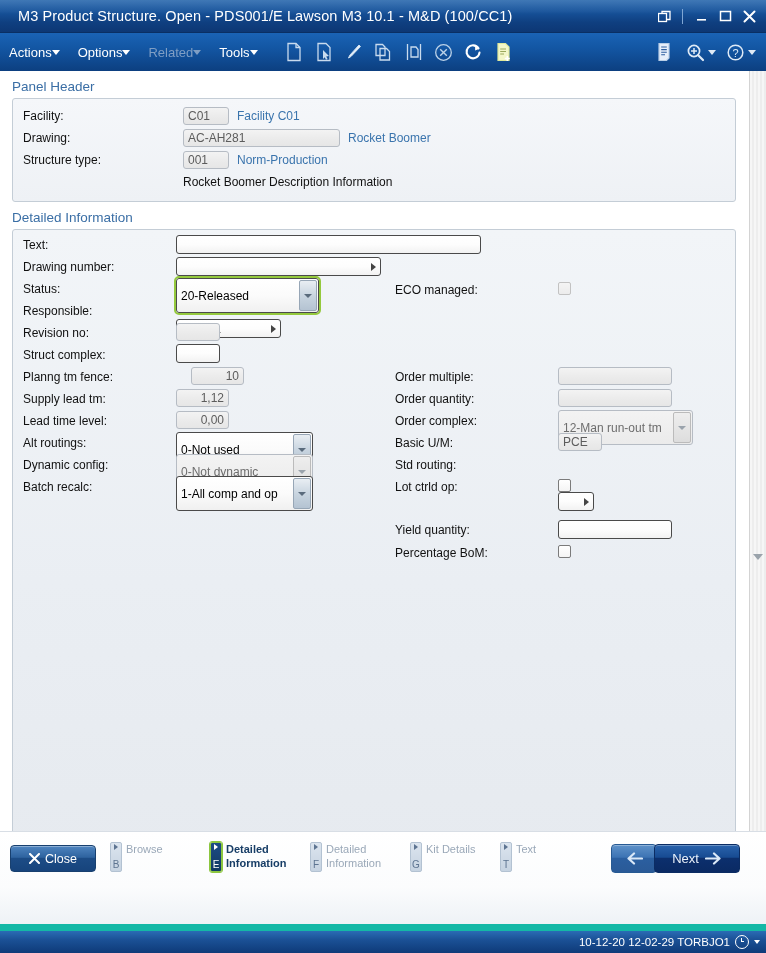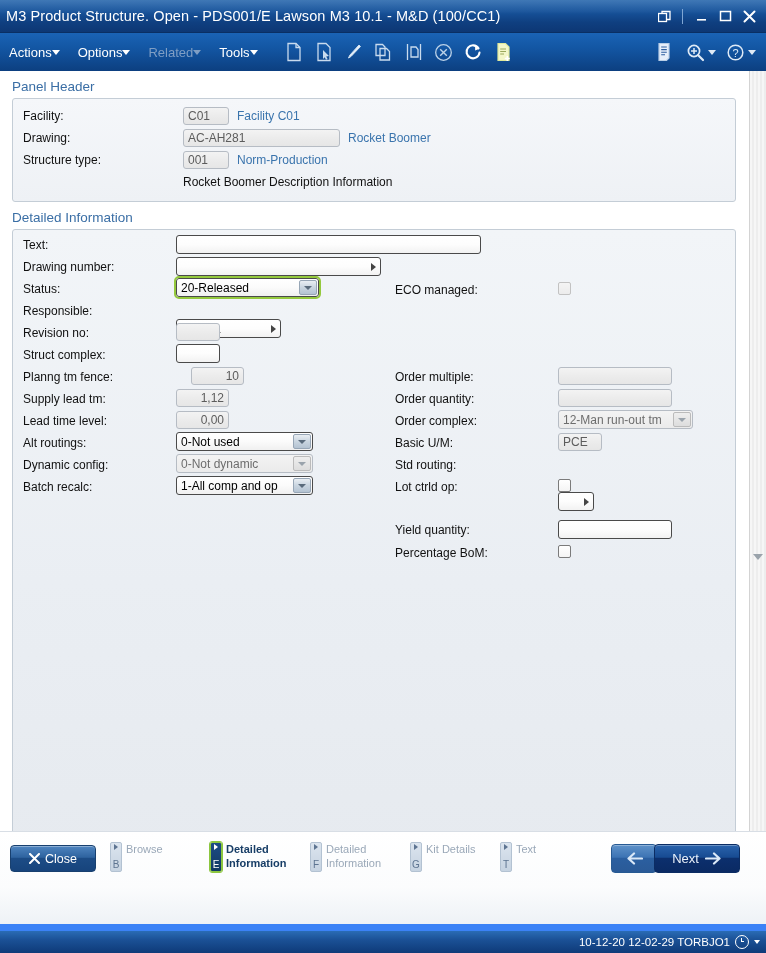--- a/index.html
+++ b/index.html
@@ -29,21 +29,21 @@
   }
   .titlebar::after{
     content:"";
     position:absolute; left:0; right:0; top:0; height:14px;
     background: linear-gradient(to bottom, rgba(255,255,255,.16), rgba(255,255,255,0));
     pointer-events:none;
   }
   .title-text {
     color: #ffffff;
     font-size: 14.5px;
-    padding-left: 6px;
+    padding-left: 18px;
     white-space: nowrap;
     letter-spacing: .1px;
     z-index: 2;
   }
   .title-controls {
     position: absolute;
     right: 6px;
     top: 0;
     height: 32px;
     display: flex;
@@ -101,21 +101,21 @@
   .tb-icon-caret { display:flex; align-items:center; }
   .tb-icon-caret .caret { border-top-color: #dfeaf6; margin-left:-2px; margin-right:4px;}
 
   
   .content {
     position: absolute;
     top: 71px;
     left: 0;
     width: 766px;
     height: 860px;
-    background: #3b82f6;
+    background: #14b8a6;
     box-sizing: border-box;
   }
   .page-body {
     position: absolute;
     top: 0; left: 0;
     width: 750px;
     height: 805px;
     background: #ffffff;
     overflow: hidden;
   }
@@ -172,21 +172,21 @@
   .inp.enabled {
     border: 1px solid #4a4a4a;
     background: linear-gradient(to bottom,#ffffff 0%, #fdfdfd 50%, #f2f2f2 100%);
     color: #000;
   }
   .inp.num { justify-content: flex-end; }
 
   
   .combo {
     box-sizing: border-box;
-    height: 19px;
+    height: 35px;
     border: 1px solid #4a4a4a;
     border-radius: 3px;
     background: linear-gradient(to bottom,#ffffff 0%,#fbfbfb 50%,#f0f0f0 100%);
     display: flex;
     align-items: center;
     font-size: 12px;
     color: #000;
     padding-left: 4px;
     position: relative;
   }

